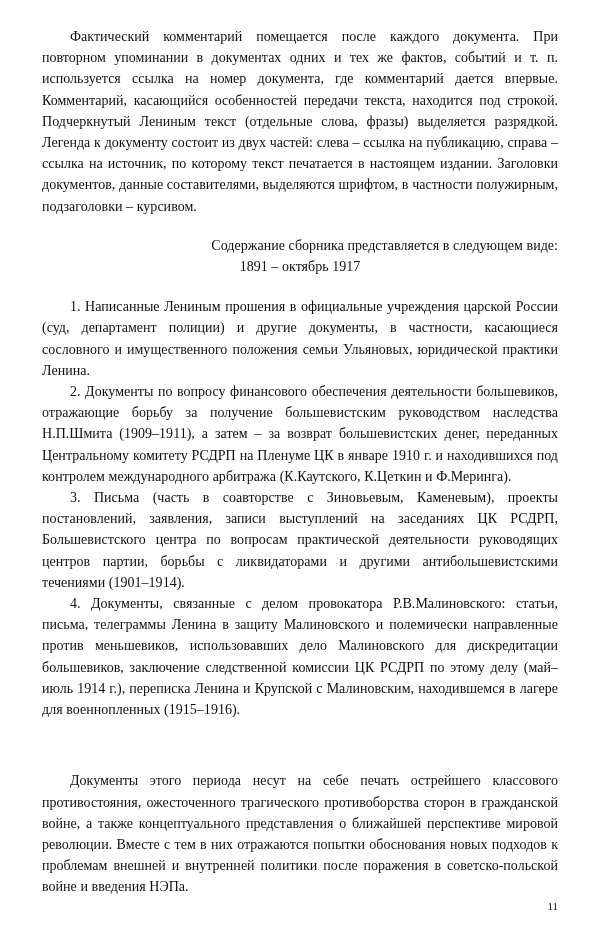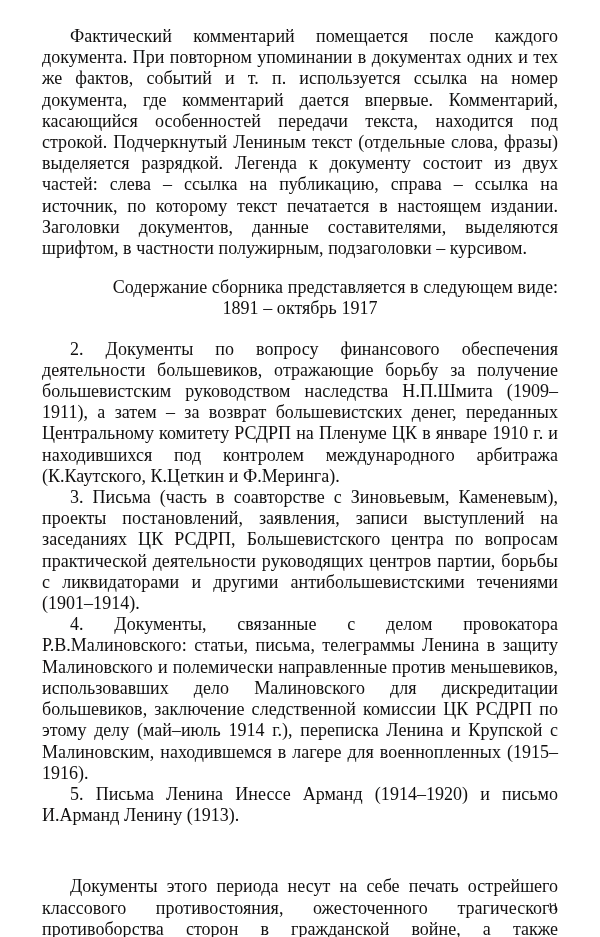--- a/index.html
+++ b/index.html
@@ -28,21 +28,21 @@
   .text-column {
     position: absolute;
     left: 42px;
     top: 26px;
     width: 516px;
   }
 
   p.body-par,
   p.heading {
     margin: 0;
-    font-size: 18px;
+    font-size: 14px;
     line-height: 21.2px;
     letter-spacing: 0.02px;
     word-spacing: 0.1px;
   }
 
   p.body-par {
     text-align: justify;
     text-justify: inter-word;
     text-indent: 28px;
     hyphens: manual;
@@ -88,28 +88,28 @@
     <p class="body-par block-intro">Фактический комментарий помещается после каждого документа. При повторном упоминании в документах одних и тех же фактов, событий и т. п. используется ссылка на номер документа, где комментарий дается впервые. Комментарий, касающийся особенностей передачи текста, находится под строкой. Подчеркнутый Лениным текст (отдельные слова, фразы) выделяется разрядкой. Легенда к документу состоит из двух частей: слева – ссылка на публикацию, справа – ссылка на источник, по которому текст печатается в настоящем издании. Заголовки документов, данные составителями, выделяются шрифтом, в частности полужирным, подзаголовки – курсивом.</p>
 
     <div class="gap-before-heading-1"></div>
 
     <p class="heading">Содержание сборника представляется в следующем виде:</p>
 
     <p class="heading sub">1891 – октябрь 1917</p>
 
     <div class="gap-after-heading-1"></div>
 
+    <p class="body-par">1. Написанные Лениным прошения в официальные учреждения царской России (суд, департамент полиции) и другие документы, в частности, касающиеся сословного и имущественного положения семьи Ульяновых, юридической практики Ленина.</p>
 
     <p class="body-par">2. Документы по вопросу финансового обеспечения деятельности большевиков, отражающие борьбу за получение большевистским руководством наследства Н.П.Шмита (1909–1911), а затем – за возврат большевистских денег, переданных Центральному комитету РСДРП на Пленуме ЦК в январе 1910 г. и находившихся под контролем международного арбитража (К.Каутского, К.Цеткин и Ф.Меринга).</p>
 
     <p class="body-par">3. Письма (часть в соавторстве с Зиновьевым, Каменевым), проекты постановлений, заявления, записи выступлений на заседаниях ЦК РСДРП, Большевистского центра по вопросам практической деятельности руководящих центров партии, борьбы с ликвидаторами и другими антибольшевистскими течениями (1901–1914).</p>
 
     <p class="body-par">4. Документы, связанные с делом провокатора Р.В.Малиновского: статьи, письма, телеграммы Ленина в защиту Малиновского и полемически направленные против меньшевиков, использовавших дело Малиновского для дискредитации большевиков, заключение следственной комиссии ЦК РСДРП по этому делу (май–июль 1914 г.), переписка Ленина и Крупской с Малиновским, находившемся в лагере для военнопленных (1915–1916).</p>
 
-    <p class="body-par">5. Письма Ленина Инессе Арманд (1914–1920) и письмо И.Арманд Ленину (1913).</p>
 
     <div class="gap-before-heading-2"></div>
 
 
     <div class="gap-after-heading-2"></div>
 
     <p class="body-par">Документы этого периода несут на себе печать острейшего классового противостояния, ожесточенного трагического противоборства сторон в гражданской войне, а также концептуального представления о ближайшей перспективе мировой революции. Вместе с тем в них отражаются попытки обоснования новых подходов к проблемам внешней и внутренней политики после поражения в советско-польской войне и введения НЭПа.</p>
 
   </div>
 

